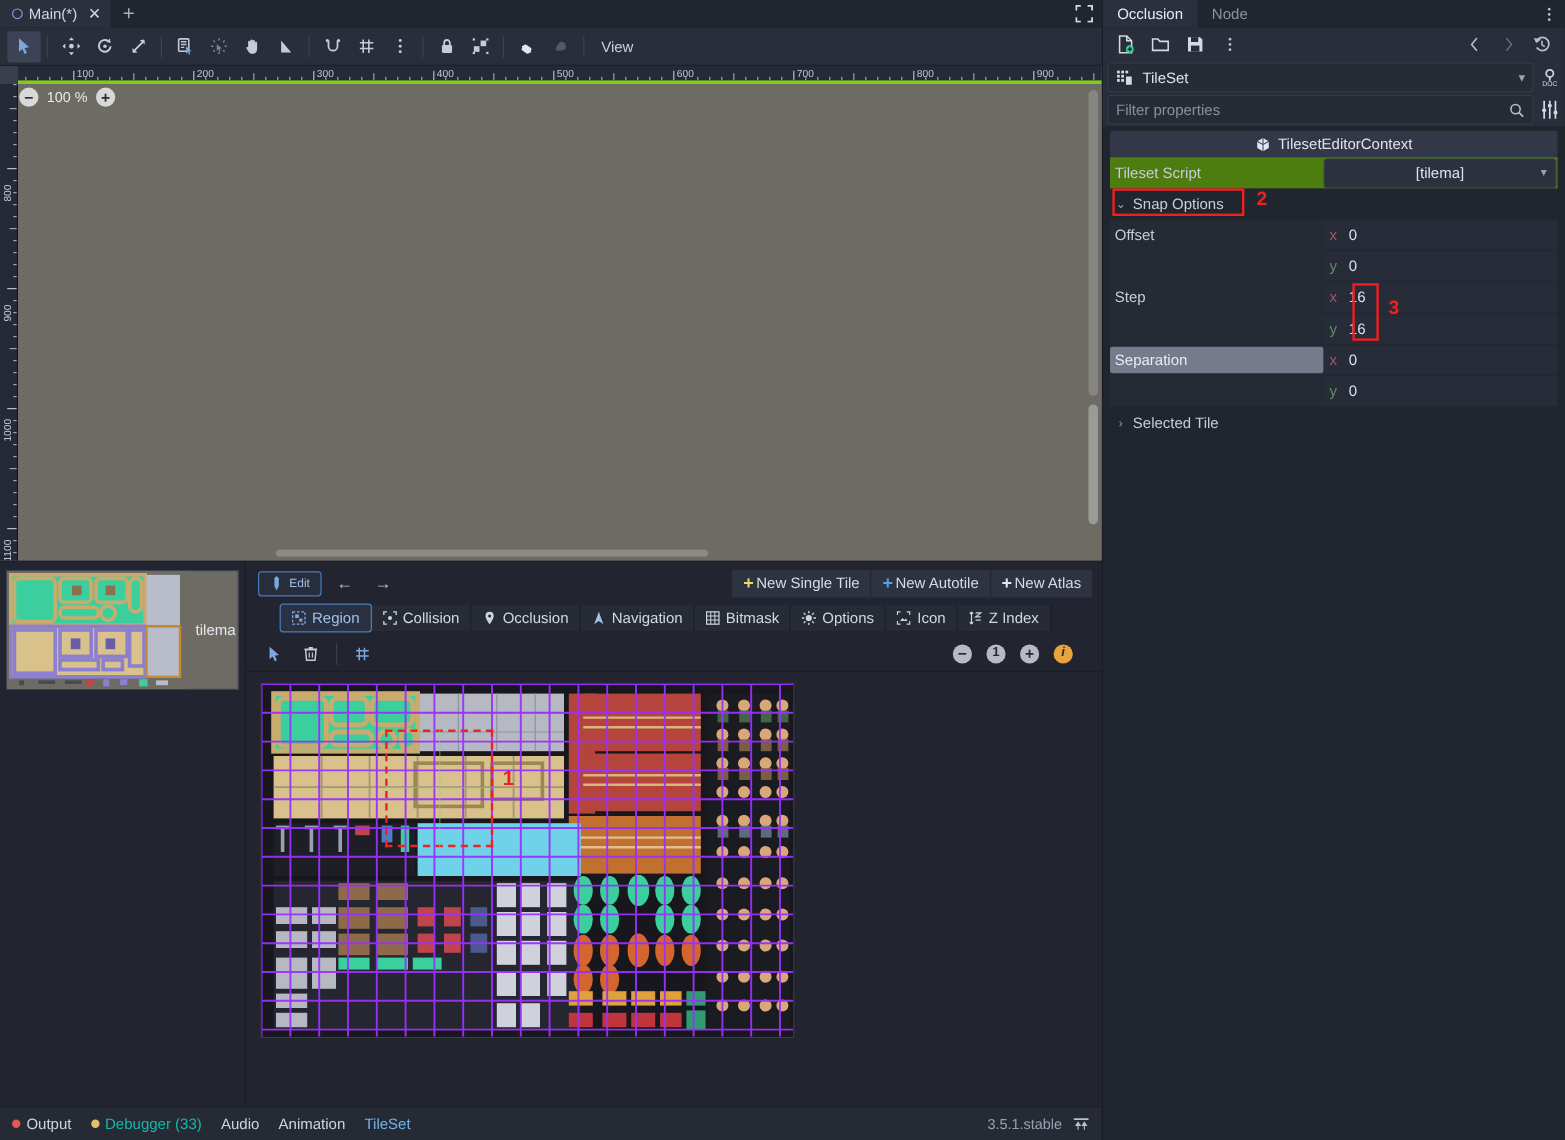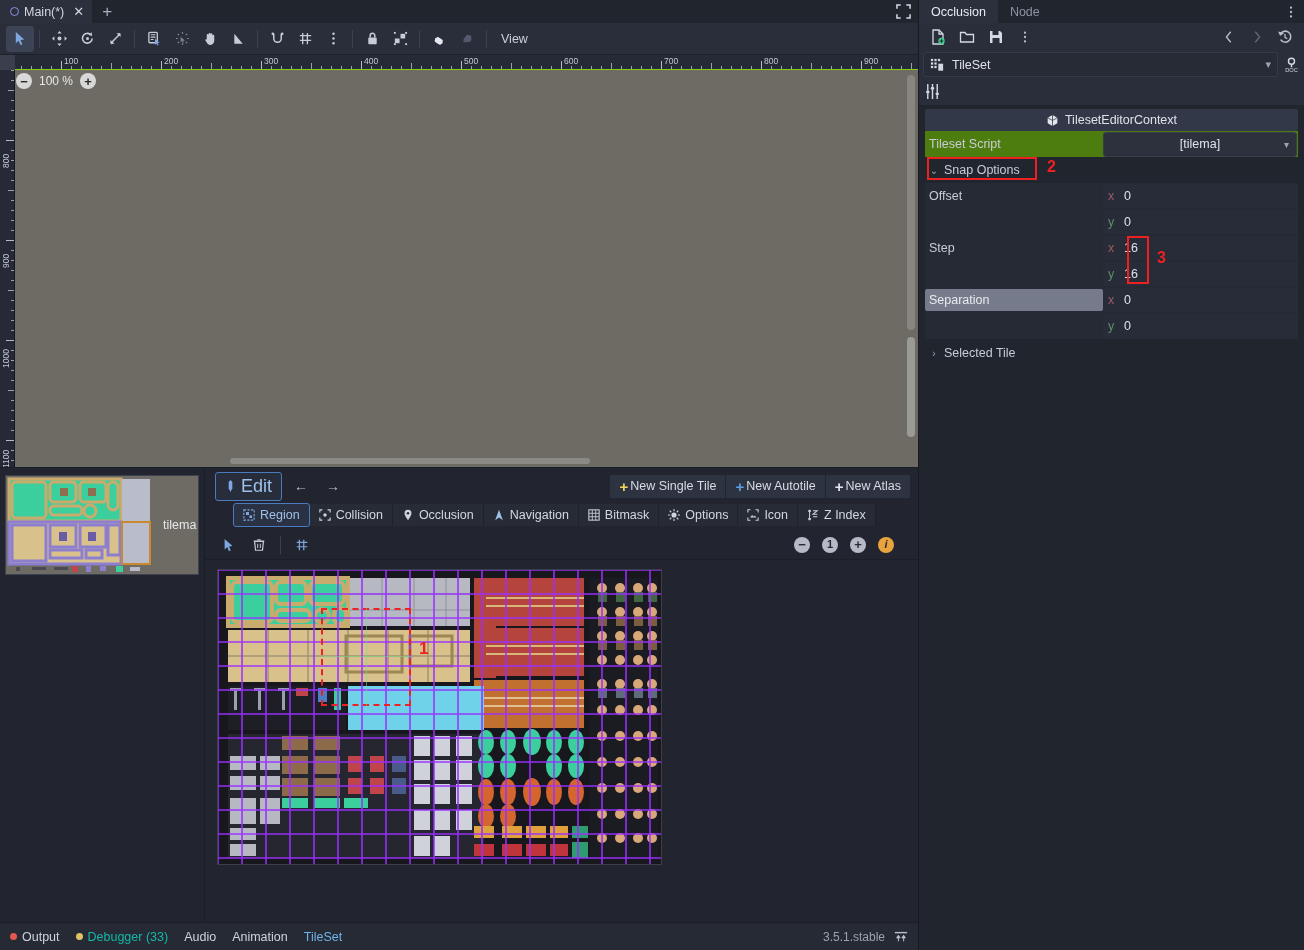--- a/index.html
+++ b/index.html
@@ -31,21 +31,21 @@
               border-bottom: 1px solid #1d212b; }
   .tbtn { width: 28px; height: 26px; display: flex; align-items: center; justify-content: center;
           border-radius: 3px; }
   .tbtn.active { background: #3c4354; }
   .tsep { width: 1px; height: 18px; background: #3b4150; margin: 0 5px; }
   .view-btn { font-size: 12.5px; color: #ccd0da; padding: 3px 9px; border-radius: 3px; }
 
   
   .viewport-wrap { position: relative; flex: 0 0 auto; height: 412px; background: #6d6b64; }
   .ruler-h { position: absolute; top: 0; left: 0; right: 0; height: 15px; background: #252a36;
-             border-bottom: 1px solid #84cc16; overflow: hidden; }
+             border-bottom: 3px solid #84cc16; overflow: hidden; }
   .ruler-v { position: absolute; top: 0; left: 0; bottom: 0; width: 15px; background: #252a36;
              border-right: 1px solid #14171f; overflow: hidden; z-index: 2; }
   .ruler-corner { position: absolute; top: 0; left: 0; width: 15px; height: 15px; background: #3a3f4d; z-index: 3; }
   .rtick { position: absolute; bottom: 0; width: 1px; background: #9aa0b0; }
   .rtick.major { height: 8px; background: #b7bcc8; }
   .rtick.minor { height: 4px; }
   .rlabel { position: absolute; top: 1px; font-size: 8.5px; color: #c3c8d4; font-family: "Liberation Sans", sans-serif; }
   .rtick-v { position: absolute; right: 0; height: 1px; background: #9aa0b0; }
   .rtick-v.major { width: 8px; background: #b7bcc8; }
   .rtick-v.minor { width: 4px; }
@@ -75,21 +75,21 @@
   .ts-name { flex: 1; display: flex; align-items: center; padding-left: 5px; color: #e6e8ee;
              font-size: 12.5px; overflow: hidden; white-space: nowrap; }
   .ts-list-body { flex: 1; }
   .ts-list-toolbar { height: 30px; display: flex; align-items: center; padding: 0 9px; gap: 12px;
                      border-top: 1px solid #1a1e27; }
   .ts-tools-lbl { margin-left: auto; display: flex; align-items: center; gap: 5px; color: #d0d4de; font-size: 12.5px; }
 
   .ts-main { flex: 1; display: flex; flex-direction: column; background: #22252f; }
   .ts-row1 { height: 32px; display: flex; align-items: center; padding: 4px 8px 0 10px; gap: 6px; }
   .edit-btn { display: flex; align-items: center; gap: 5px; padding: 3px 9px; border: 1px solid #4a7bbf;
-              border-radius: 3px; color: #9fc0e8; font-size: 18px; background: #272d3a; }
+              border-radius: 3px; color: #9fc0e8; font-size: 10px; background: #272d3a; }
   .arrow-btn { width: 26px; height: 24px; display: flex; align-items: center; justify-content: center;
                color: #b9bfcc; font-size: 14px; }
   .newbtns { margin-left: auto; display: flex; }
   .newbtn { display: flex; align-items: center; gap: 2px; padding: 4px 9px; font-size: 12.5px;
             color: #d8dbe4; background: #2e3341; border-right: 1px solid #21252e; }
   .newbtn:last-child { border-right: none; }
   .plus-y { color: #f0d860; font-size: 15px; font-weight: bold; line-height: 1; }
   .plus-b { color: #5aa0e8; font-size: 15px; font-weight: bold; line-height: 1; }
   .plus-w { color: #e4e7ee; font-size: 15px; font-weight: bold; line-height: 1; }
 
@@ -974,20 +974,29 @@
       <div class="side-btn">
         <svg width="17" height="17" viewBox="0 0 18 18">
             <circle cx="9" cy="5.5" r="3.2" fill="none" stroke="#d5d9e3" stroke-width="1.5"></circle>
             <path d="M9 8.7V12" stroke="#d5d9e3" stroke-width="1.5"></path>
             <text x="9" y="17" font-size="6" fill="#d5d9e3" text-anchor="middle" font-family="Liberation Sans">DOC</text>
           </svg>
       </div>
     </div>
 
     <div class="insp-filter">
+      <div class="filter-field">
+        <span class="filter-ph">Filter properties</span>
+        <span>
+          <svg width="14" height="14" viewBox="0 0 16 16">
+              <circle cx="6.8" cy="6.8" r="4.4" fill="none" stroke="#b9bfcc" stroke-width="1.5"></circle>
+              <path d="M10.2 10.2L14 14" stroke="#b9bfcc" stroke-width="1.7"></path>
+            </svg>
+        </span>
+      </div>
       <div class="side-btn">
         <svg width="17" height="17" viewBox="0 0 18 18">
             <path d="M4 1v7M4 11v6M9 1v3M9 7v10M14 1v9M14 13v4" stroke="#d5d9e3" stroke-width="1.5" fill="none"></path>
             <circle cx="4" cy="9.5" r="1.8" fill="#d5d9e3"></circle>
             <circle cx="9" cy="5.5" r="1.8" fill="#d5d9e3"></circle>
             <circle cx="14" cy="11.5" r="1.8" fill="#d5d9e3"></circle>
           </svg>
       </div>
     </div>
 

